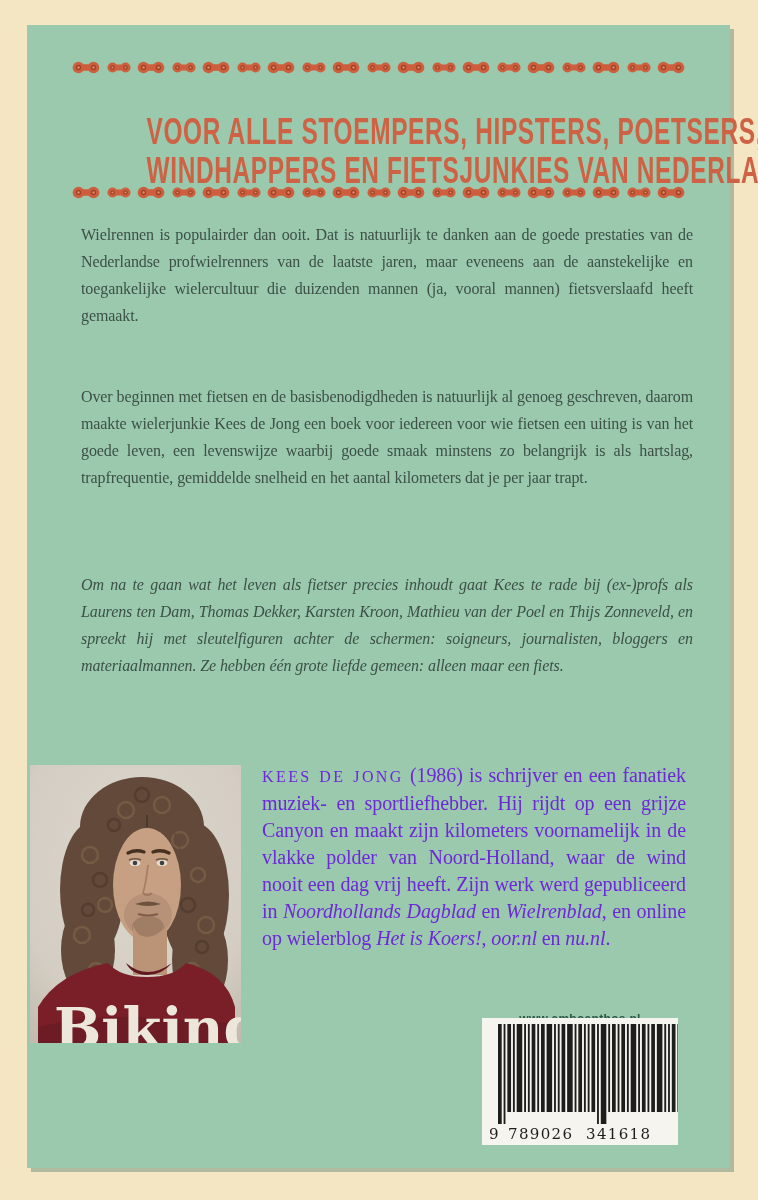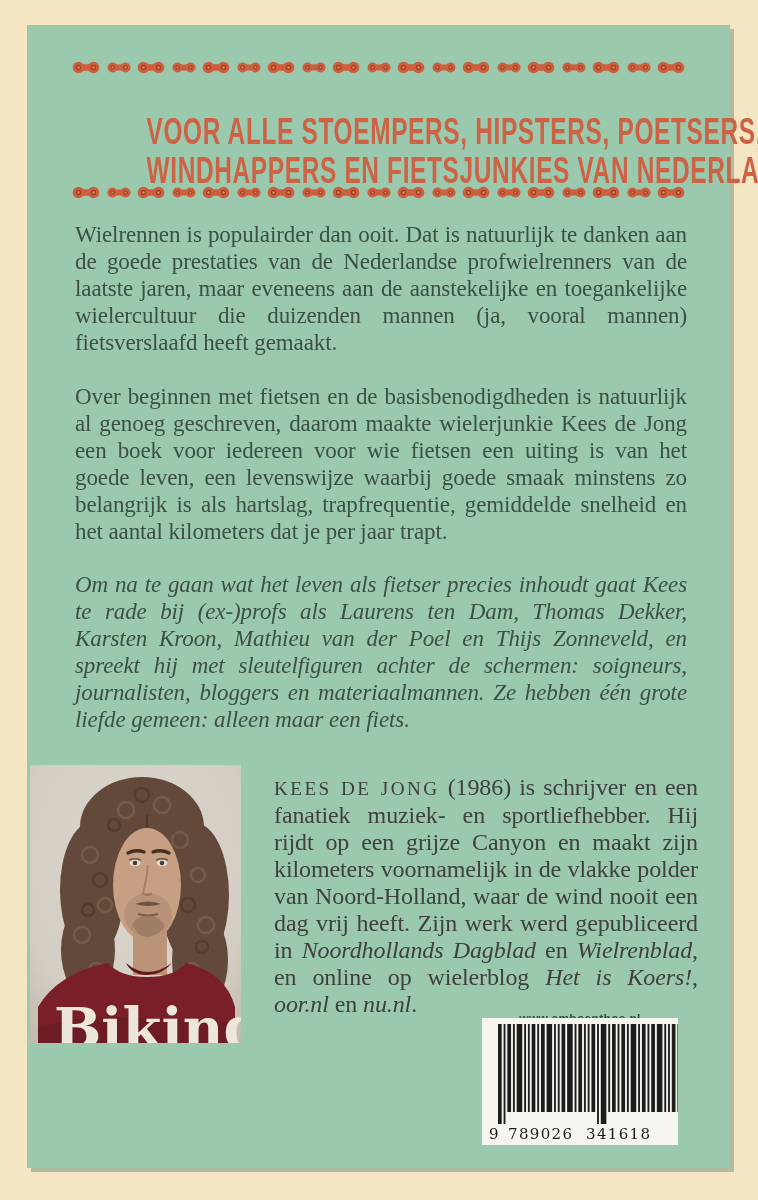--- a/index.html
+++ b/index.html
@@ -31,36 +31,36 @@
     font-weight:bold;
     font-size:37px;line-height:39px;letter-spacing:1px;
     color:#ce6245;
   }
   .headline .hl-line{
     display:block;white-space:nowrap;
     transform:scaleX(0.66);transform-origin:50% 50%;
   }
   
   .para{
-    position:absolute;left:48px;width:612px;margin:0;
-    font-size:23px;line-height:27px;letter-spacing:-0.1px;
+    position:absolute;left:54px;width:612px;margin:0;
+    font-size:16px;line-height:27px;letter-spacing:-0.1px;
     text-align:justify;
     color:#3c5046;
   }
   .para1{top:196px;}
   .para2{top:358px;}
   .para3{top:546px;font-style:italic;}
   
   .photo{
     position:absolute;left:3px;top:740px;width:211px;height:278px;
   }
   .bio{
-    position:absolute;left:235px;top:737px;width:424px;margin:12px;
-    font-size:24px;line-height:27px;letter-spacing:-0.1px;
-    text-align:justify;color:#404040;
+    position:absolute;left:235px;top:737px;width:424px;margin:0;
+    font-size:20px;line-height:27px;letter-spacing:-0.1px;
+    text-align:justify;color:#6d28d9;
   }
   .seg-smallcaps{font-size:0.8em;letter-spacing:2.4px;}
   .seg-italic{font-style:italic;}
   
   .website{
     position:absolute;left:455px;top:971px;width:196px;
     text-align:center;
     font-family:"Liberation Sans", sans-serif;
     font-weight:bold;font-size:12px;letter-spacing:0.3px;
     color:#2d5646;

